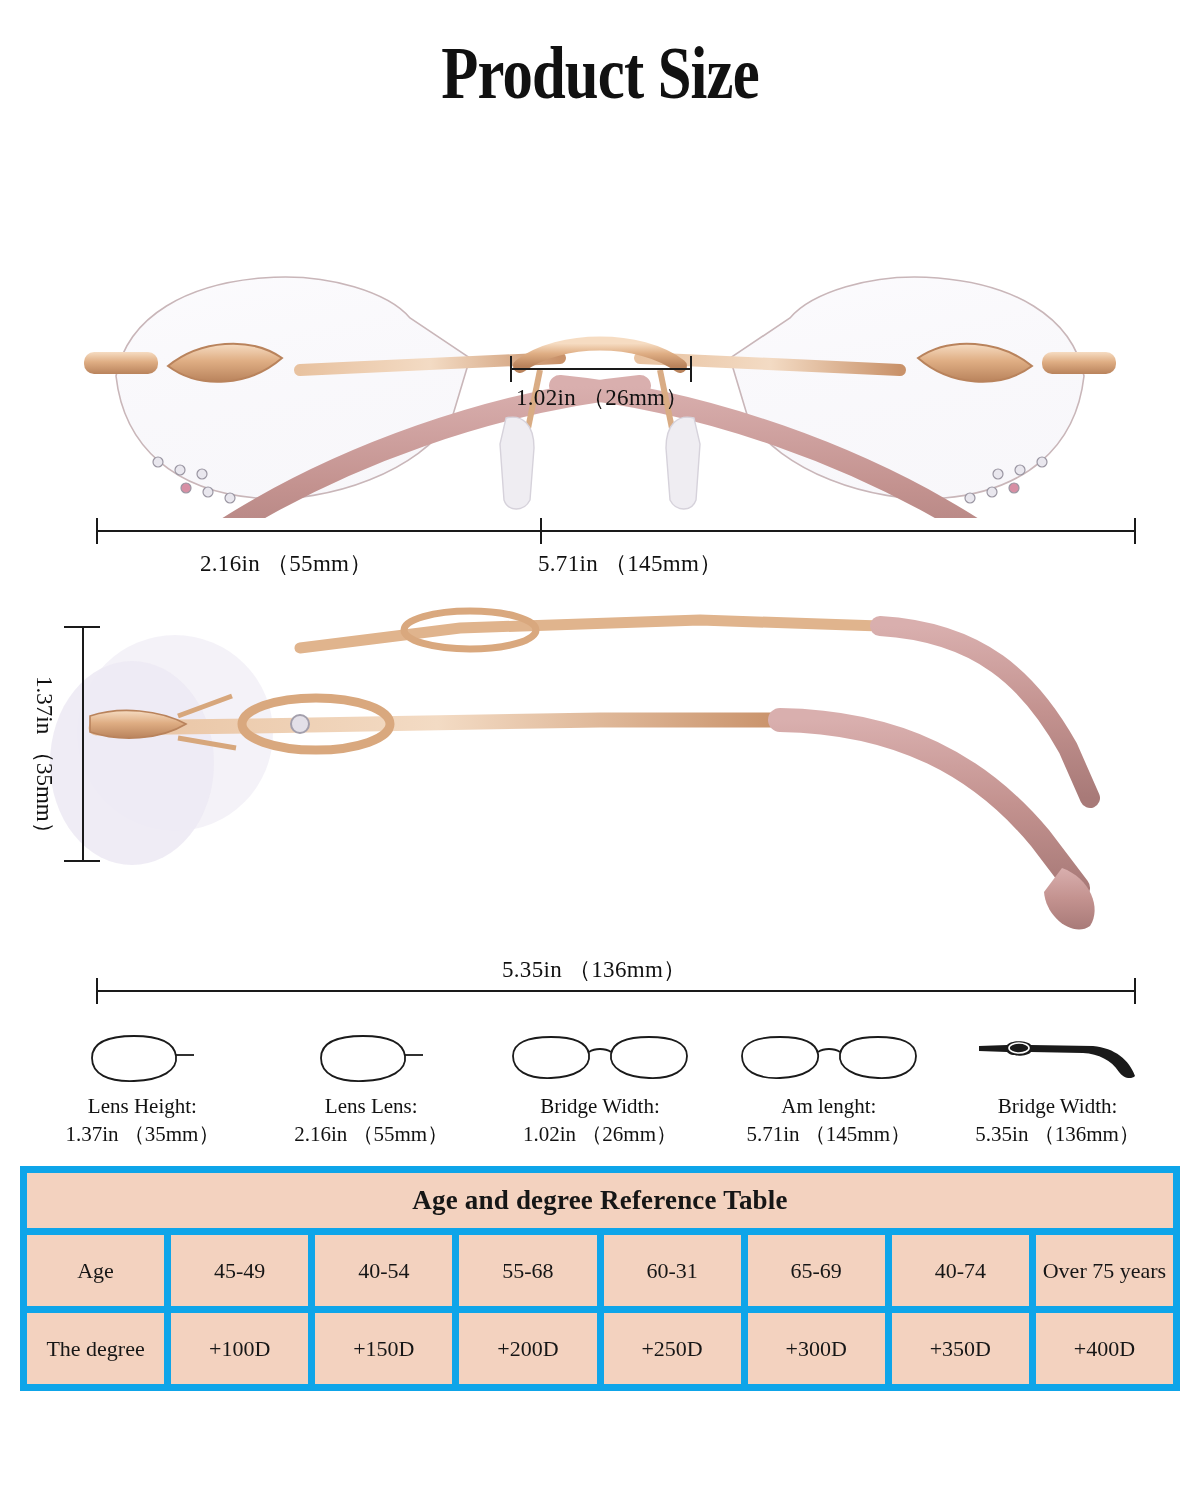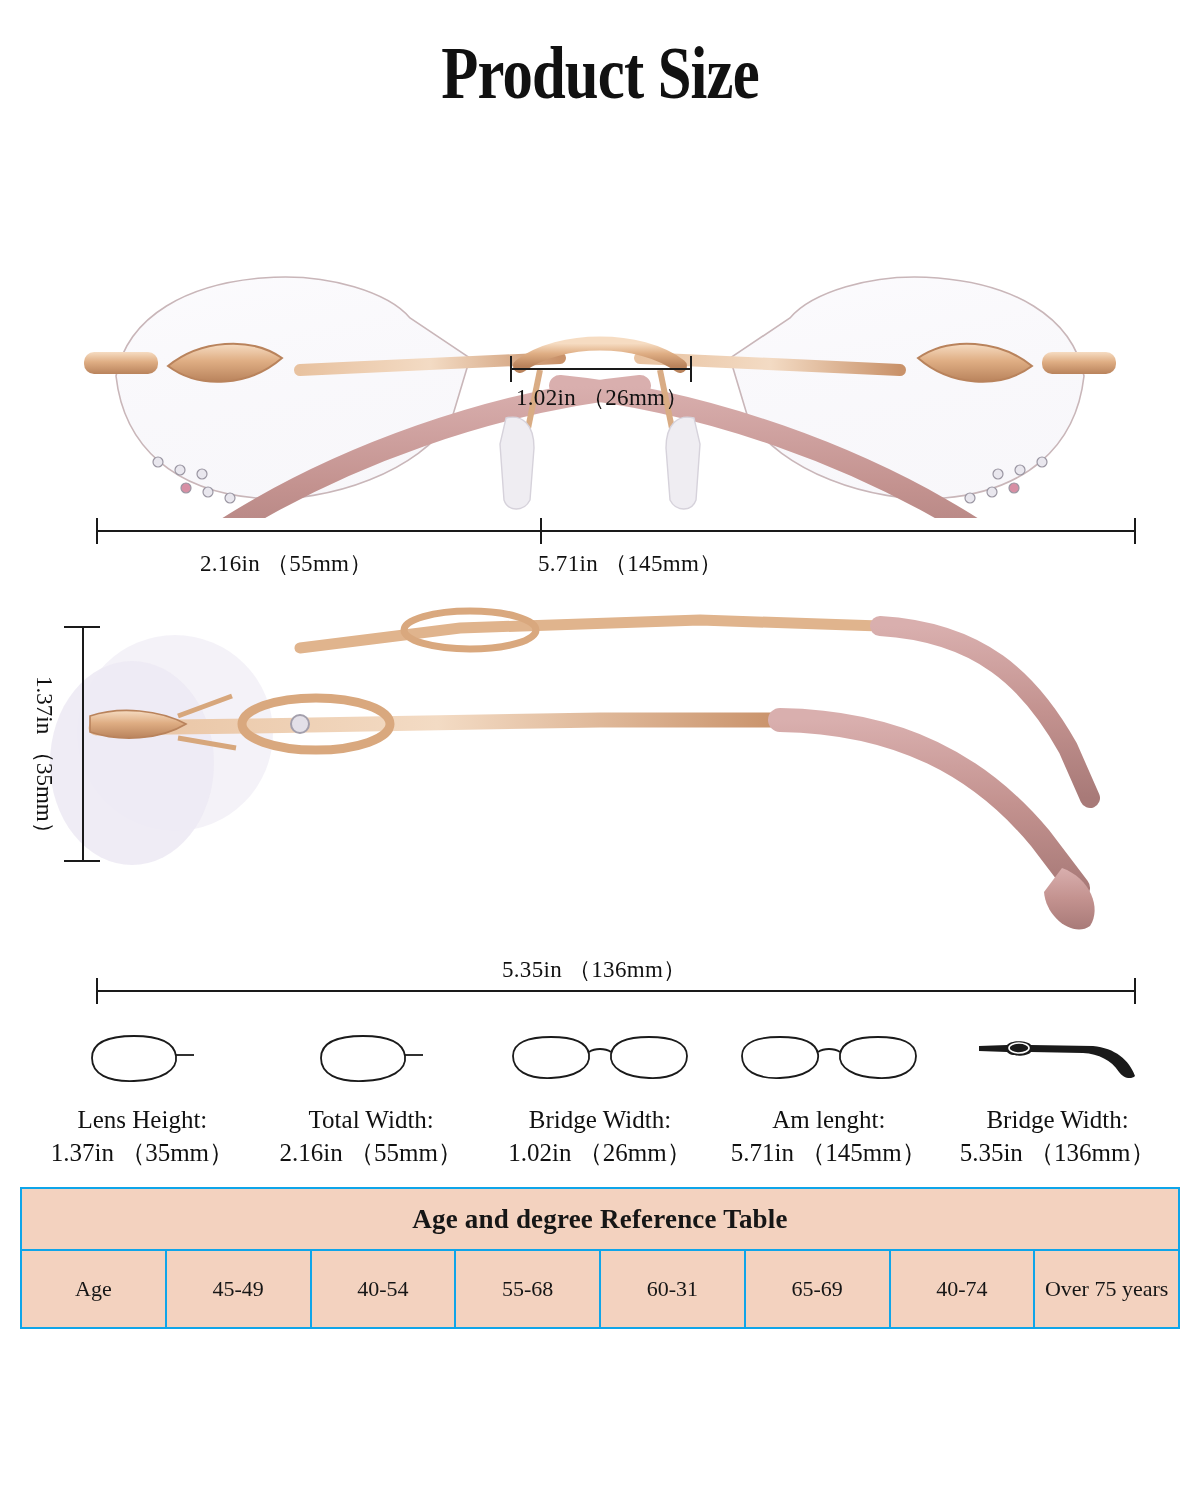--- a/index.html
+++ b/index.html
@@ -76,39 +76,39 @@
   }
   .icon-cell {
     flex: 1 1 0;
     display: flex;
     flex-direction: column;
     align-items: center;
   }
   .icon-art { height: 58px; display: flex; align-items: center; justify-content: center; }
   .icon-label {
     text-align: center;
-    font-size: 25px;
+    font-size: 21px;
     line-height: 1.32;
-    margin-top: 15px;
+    margin-top: 5px;
     white-space: nowrap;
   }
 
   
   .table-wrap {
     width: 1160px;
     margin: 18px auto 0 auto;
   }
   table.ref {
     width: 100%;
     border-collapse: collapse;
     background: #F3D2BF;
     table-layout: fixed;
   }
   table.ref td, table.ref th {
-    border: 2px solid #0ea5e9;
+    border: 7px solid #0ea5e9;
     text-align: center;
     font-weight: normal;
     font-size: 22px;
     color: #161616;
     padding: 4px 2px;
   }
   .tbl-title {
     font-size: 27px !important;
     font-weight: bold !important;
     height: 62px;
@@ -262,21 +262,21 @@
   </div>
 
   <div class="icon-cell">
     <div class="icon-art">
       <svg width="120" height="54" viewBox="0 0 120 54">
         <path d="M10 26 C 10 10 28 4 52 4 C 76 4 92 10 94 24 C 96 38 80 48 52 49 C 26 50 10 42 10 26 Z" fill="none" stroke="#1a1a1a" stroke-width="1.8"></path>
         <path d="M94 23 L 112 23" stroke="#1a1a1a" stroke-width="1.8"></path>
       </svg>
     </div>
     <div class="icon-label">
-      <span>Total Width:</span><br>
+      <span>Lens Lens:</span><br>
       <span>2.16in （55mm）</span>
     </div>
   </div>
 
   <div class="icon-cell">
     <div class="icon-art">
       <svg width="186" height="54" viewBox="0 0 186 54">
         <path d="M6 24 C 6 10 22 5 44 5 C 66 5 80 10 82 22 C 84 36 68 45 44 46 C 20 47 6 38 6 24 Z" fill="none" stroke="#1a1a1a" stroke-width="1.8"></path>
         <path d="M180 24 C 180 10 164 5 142 5 C 120 5 106 10 104 22 C 102 36 118 45 142 46 C 166 47 180 38 180 24 Z" fill="none" stroke="#1a1a1a" stroke-width="1.8"></path>
         <path d="M82 20 C 88 16 98 16 104 20" fill="none" stroke="#1a1a1a" stroke-width="1.8"></path>
@@ -327,15 +327,25 @@
       <tr>
         <td class="row-cell lbl-cell" style="width:195px;">Age</td>
         <td class="row-cell">45-49</td>
         <td class="row-cell">40-54</td>
         <td class="row-cell">55-68</td>
         <td class="row-cell">60-31</td>
         <td class="row-cell">65-69</td>
         <td class="row-cell">40-74</td>
         <td class="row-cell" style="width:122px;border-radius:21px;">Over 75 years</td>
       </tr>
+      <tr>
+        <td class="row-cell lbl-cell">The degree</td>
+        <td class="row-cell">+100D</td>
+        <td class="row-cell">+150D</td>
+        <td class="row-cell">+200D</td>
+        <td class="row-cell">+250D</td>
+        <td class="row-cell">+300D</td>
+        <td class="row-cell">+350D</td>
+        <td class="row-cell">+400D</td>
+      </tr>
     </tbody>
   </table>
 </div>
 
 </body></html>

